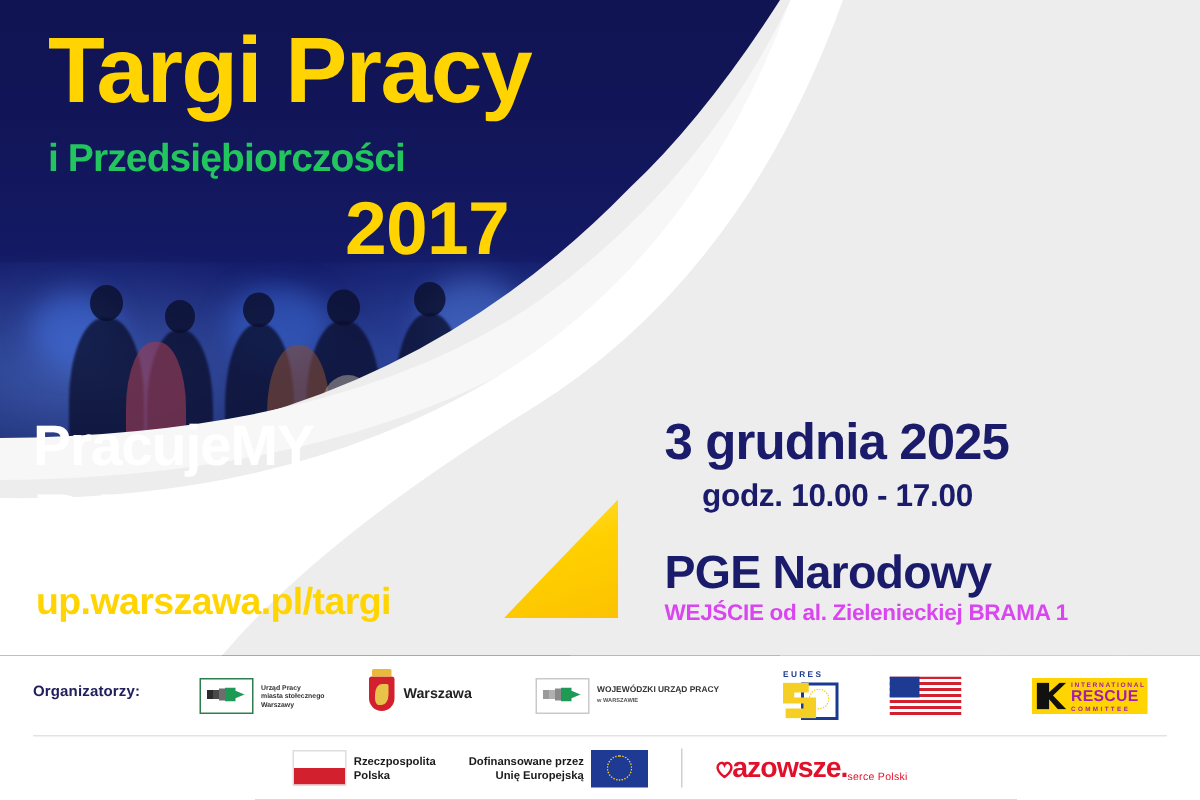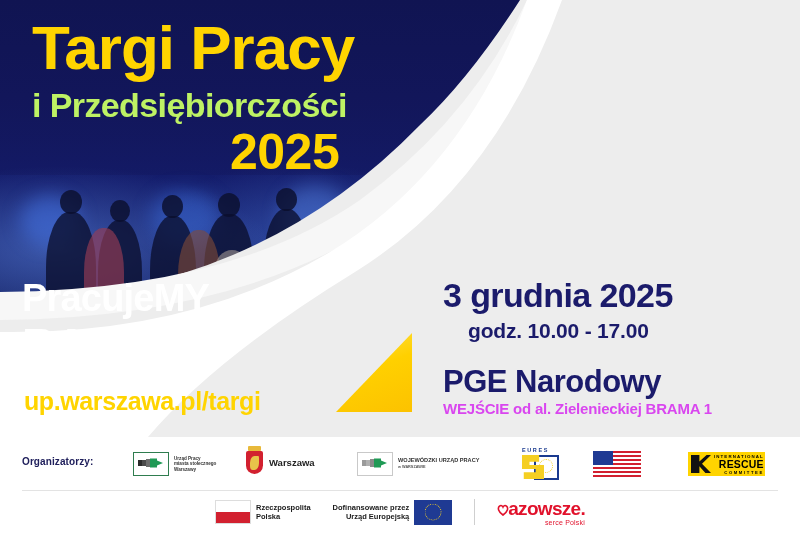--- a/index.html
+++ b/index.html
@@ -104,22 +104,22 @@
 
   
   .title-block{position:absolute;left:0;top:0;width:470px;}
   .t1{
     position:absolute;left:32px;top:17px;
     font-size:62px;line-height:62px;font-weight:bold;
     color:#ffd400;letter-spacing:-1px;white-space:nowrap;
   }
   .t2{
     position:absolute;left:32px;top:88px;
-    font-size:34px;line-height:34px;font-weight:bold;
-    color:#bef264;letter-spacing:-.6px;white-space:nowrap;
+    font-size:26px;line-height:34px;font-weight:bold;
+    color:#22c55e;letter-spacing:-.6px;white-space:nowrap;
   }
   .t3{
     position:absolute;left:230px;top:127px;
     font-size:50px;line-height:50px;font-weight:bold;
     color:#ffd400;letter-spacing:-.5px;white-space:nowrap;
   }
 
   .slogan1{
     position:absolute;left:22px;top:279px;
     font-size:38px;line-height:38px;font-weight:bold;
@@ -237,21 +237,21 @@
   }
 
   .irc{
     width:77px;height:24px;flex:none;position:relative;background:#ffd400;
     display:flex;align-items:center;
   }
   .irc .k{
     width:20px;height:18px;margin-left:3px;background:#111;flex:none;
     clip-path:polygon(0 0,42% 0,42% 36%,78% 0,100% 0,55% 48%,100% 100%,72% 100%,42% 62%,42% 100%,0 100%);
   }
-  .irc .txt{margin-left:3px;color:#000000;text-align:right;}
+  .irc .txt{margin-left:3px;color:#a21caf;}
   .irc .t-top{font-size:4.4px;font-weight:bold;letter-spacing:1.1px;}
   .irc .t-mid{font-size:10.5px;font-weight:bold;letter-spacing:.2px;line-height:11px;}
   .irc .t-bot{font-size:4.2px;font-weight:bold;letter-spacing:1.6px;}
 
   .wup-text{margin-left:5px;font-size:5.6px;line-height:7px;color:#333;font-weight:bold;}
   .wup-sub{font-size:3.8px;color:#555;}
 
   
   .fe{display:flex;align-items:center;gap:5px;}
   .fe-flag{
@@ -276,21 +276,21 @@
   }
   .euflag{
     width:38px;height:25px;flex:none;background:#1f3a93;position:relative;
   }
   .euflag .ring{
     position:absolute;left:50%;top:50%;transform:translate(-50%,-50%);
     width:15px;height:15px;border-radius:50%;
     border:1.5px dotted #f5cf23;
   }
   .vr{width:1px;height:26px;background:#cfcfcf;flex:none;}
-  .mazowsze{display:flex;flex-direction:column;align-items:flex-end;}
+  .mazowsze{display:flex;align-items:flex-end;}
   .maz-main{
     font-size:19px;font-weight:bold;color:#e1112b;letter-spacing:-.7px;
     line-height:19px;
   }
   .maz-sub{font-size:7px;color:#e1112b;letter-spacing:.2px;margin-top:1px;}
   .heart{
     display:inline-block;width:12px;height:12px;position:relative;
     vertical-align:-1px;margin-right:-1px;
   }
 </style>
@@ -383,21 +383,21 @@
       <path d="M 148 437 L 800 437 L 800 0 L 562 0 Q 495 185 355 272 Q 215 358 148 437 Z" fill="none"></path>
       <path d="M 0 437 L 148 437 Q 215 358 355 272 Q 495 185 562 0 L 527 0 Q 465 170 330 252 Q 190 335 0 332 Z" fill="#ffffff"></path>
       <path d="M 800 437 L 800 424 L 152 424 L 148 437 Z" fill="#ffffff" opacity="0"></path>
     </svg>
 
     <div class="ytri"></div>
 
     <div class="title-block">
       <div class="t1">Targi Pracy</div>
       <div class="t2">i Przedsiębiorczości</div>
-      <div class="t3">2025</div>
+      <div class="t3">2017</div>
     </div>
 
     <div class="slogan1">PracujeMY</div>
     <div class="slogan2">RAZEM</div>
     <div class="url">up.warszawa.pl/targi</div>
 
     <div class="date">3 grudnia 2025</div>
     <div class="hours">godz. 10.00 - 17.00</div>
     <div class="venue">PGE Narodowy</div>
     <div class="entrance">WEJŚCIE od al. Zielenieckiej BRAMA 1</div>
@@ -482,21 +482,21 @@
         <div class="plflag"></div>
         <div class="fe-lbl">
           <div>Rzeczpospolita</div>
           <div>Polska</div>
         </div>
       </div>
 
       <div class="fe">
         <div class="fe-lbl" style="text-align:right;">
           <div>Dofinansowane przez</div>
-          <div>Urząd Europejską</div>
+          <div>Unię Europejską</div>
         </div>
         <div class="euflag">
           <div class="ring"></div>
         </div>
       </div>
 
       <div class="vr"></div>
 
       <div class="mazowsze">
         <div class="maz-main">

